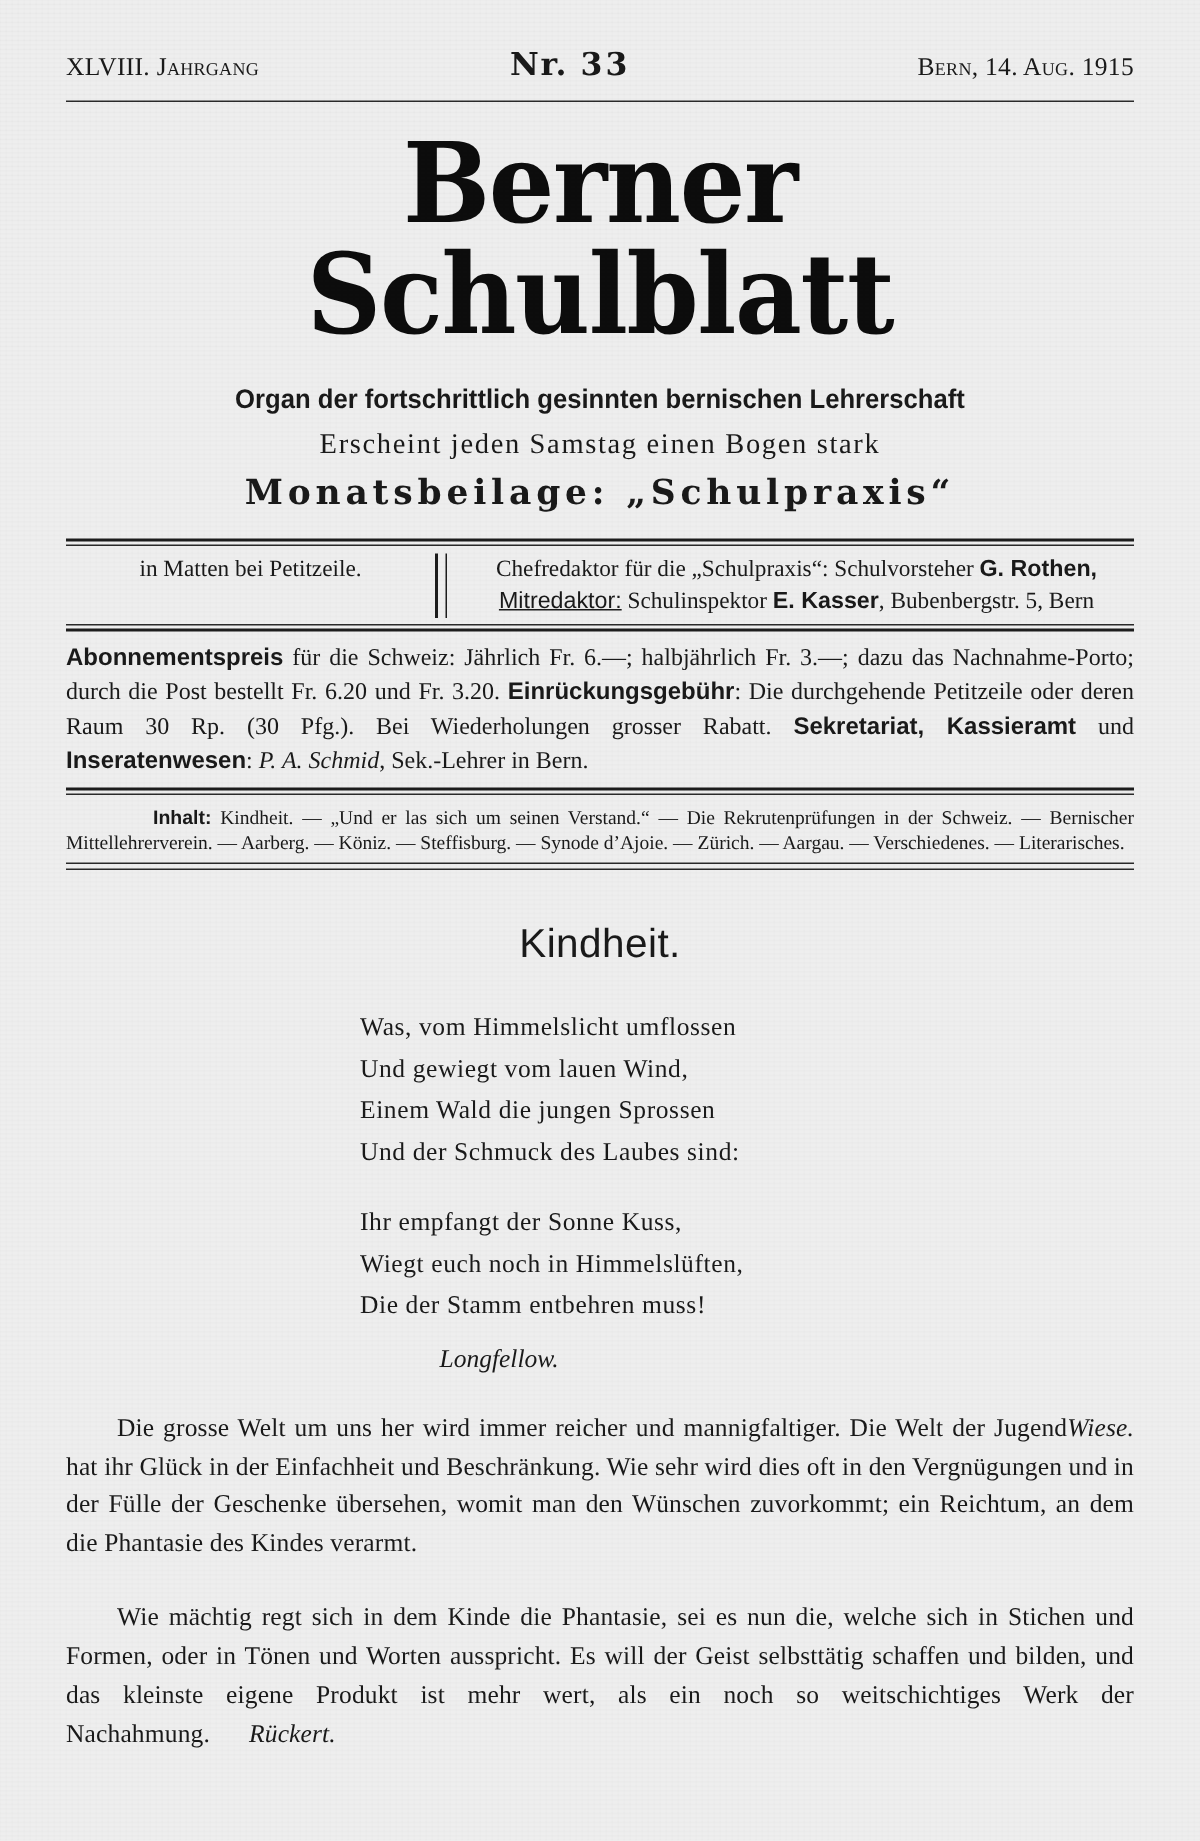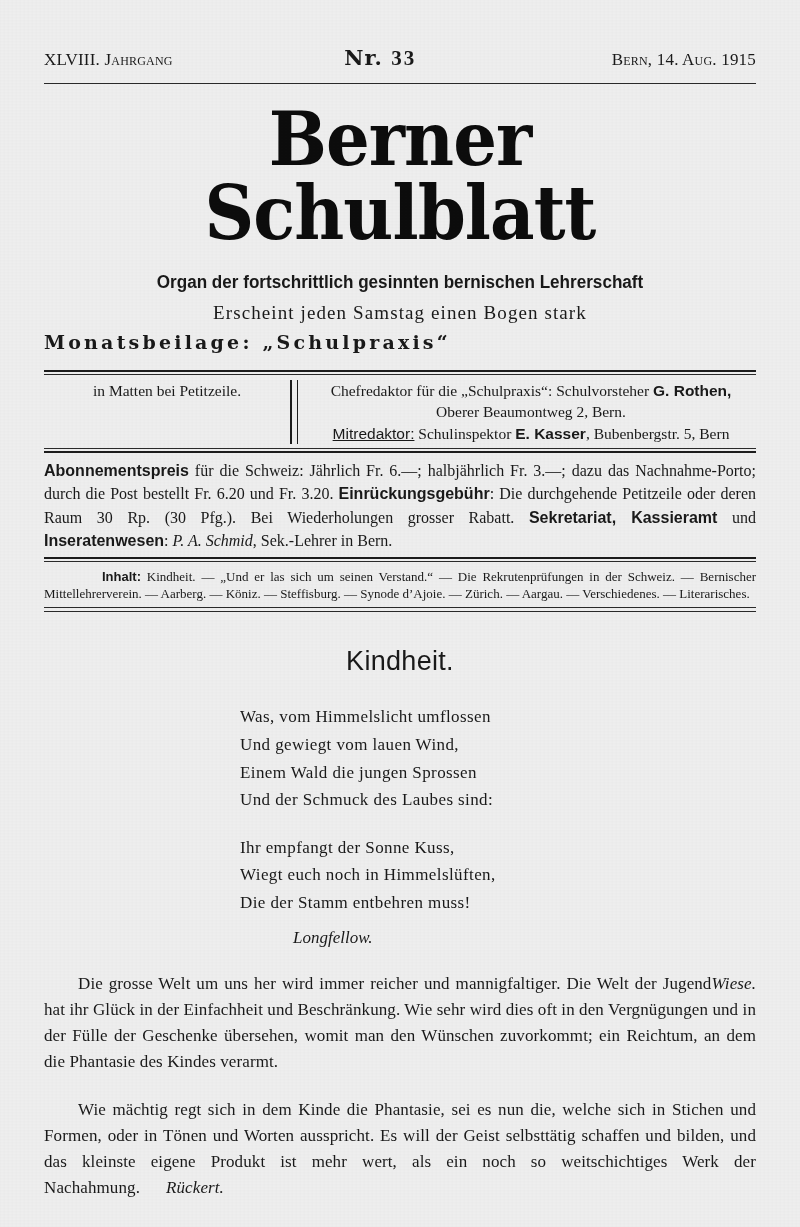--- a/index.html
+++ b/index.html
@@ -22,21 +22,21 @@
     pointer-events: none;
     opacity: .5;
     background-image:
       repeating-linear-gradient(0deg, rgba(0,0,0,.035) 0px, rgba(0,0,0,0) 1px, rgba(0,0,0,0) 2px, rgba(0,0,0,.025) 3px),
       repeating-linear-gradient(90deg, rgba(0,0,0,.03) 0px, rgba(0,0,0,0) 1px, rgba(0,0,0,0) 3px, rgba(0,0,0,.02) 4px);
     z-index: 5;
   }
   .page {
     position: absolute;
     left: 44px;
-    top: 16px;
+    top: 1px;
     width: 712px;
     height: 1138px;
     z-index: 2;
   }
 
   
   .topline {
     display: flex;
     align-items: baseline;
     justify-content: space-between;
@@ -48,21 +48,21 @@
   }
   .jahrgang { letter-spacing: .2px; }
   .issue {
     font-family: "DejaVu Serif", serif;
     font-weight: bold;
     font-size: 21px;
     letter-spacing: 1px;
     position: relative;
     left: -12px;
   }
-  .issue .num { letter-spacing: 2px; font-family: Liberation Serif, serif; }
+  .issue .num { letter-spacing: 2px; }
   .dateline { letter-spacing: .2px; }
 
   .rule-thin { height: 1px; background: #2a2a2a; }
   .rule-med  { height: 2px; background: #1d1d1d; }
   .gap2 { height: 2px; }
   .gap3 { height: 3px; }
 
   .hr-after-top { margin-top: 12px; }
 
   
@@ -87,23 +87,24 @@
     margin-top: 22px;
     transform: scaleX(.95);
   }
   .sub2 {
     text-align: center;
     font-size: 19px;
     letter-spacing: 1.1px;
     margin-top: 9px;
   }
   .sub3 {
+    text-align: center;
     font-family: "DejaVu Serif", serif;
     font-weight: bold;
-    font-size: 19px;
+    font-size: 23px;
     letter-spacing: 3.2px;
     margin-top: 7px;
   }
 
   
   .editors-wrap { margin-top: 17px; }
   .editors {
     display: flex;
     padding: 5px 0 4px 0;
   }
@@ -231,21 +232,20 @@
 
     <div class="editors">
       <div class="ed-left">
         <div>in Matten bei Petitzeile.</div>
       </div>
 
       <div class="ed-div"></div>
 
       <div class="ed-right">
         <div><span>Chefredaktor für die „Schulpraxis“: Schulvorsteher </span><span class="b-sans">G. Rothen,</span></div>
-        <div>Oberer Beaumontweg 2, Bern.</div>
         <div><span class="b-sans-u">Mitredaktor:</span><span> Schulinspektor </span><span class="b-sans">E. Kasser</span><span>, Bubenbergstr. 5, Bern</span></div>
       </div>
     </div>
 
     <div class="rule-thin"></div>
     <div class="gap2"></div>
     <div class="rule-med"></div>
   </div>
 
   <div class="subscription"><span class="b-sans">Abonnementspreis</span><span> für die Schweiz: Jährlich Fr. 6.—; halbjährlich Fr. 3.—; dazu das Nachnahme-Porto; durch die Post bestellt Fr. 6.20 und Fr. 3.20. </span><span class="b-sans">Einrückungsgebühr</span><span>: Die durchgehende Petitzeile oder deren Raum 30 Rp. (30 Pfg.). Bei Wiederholungen grosser Rabatt. </span><span class="b-sans">Sekretariat, Kassieramt</span><span> und </span><span class="b-sans">Inseratenwesen</span><span>: </span><span class="ital">P. A. Schmid</span><span>, Sek.-Lehrer in Bern.</span></div>

